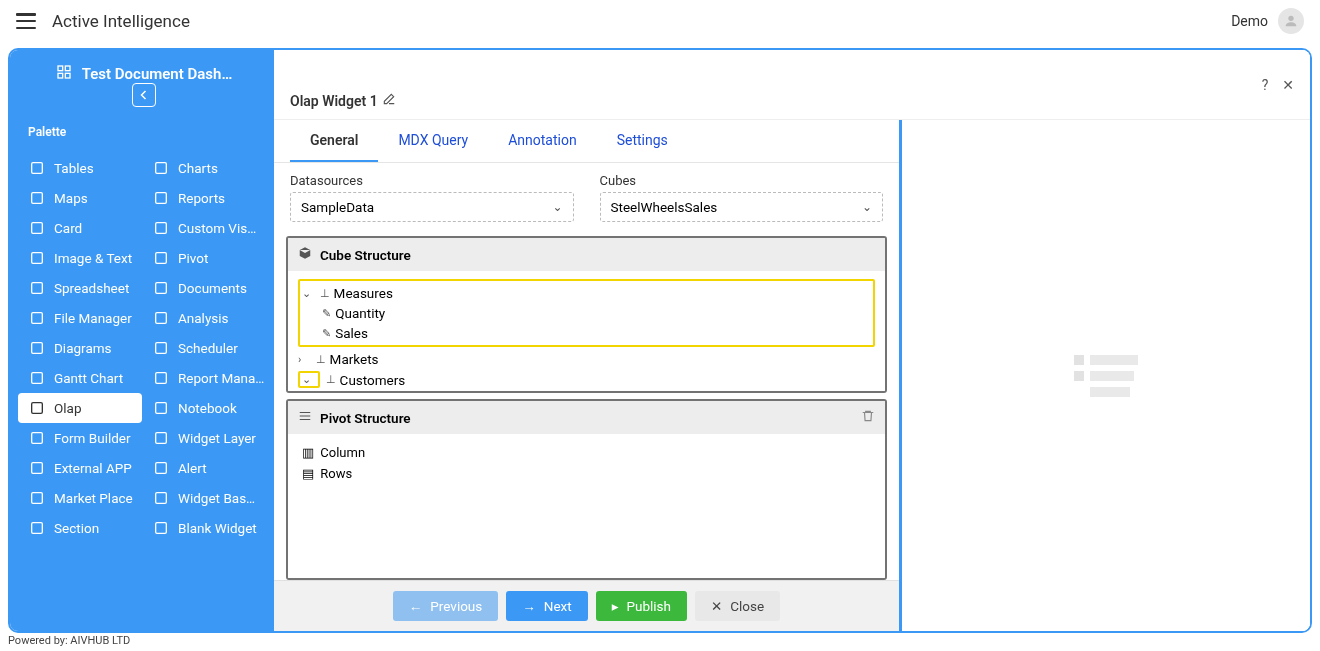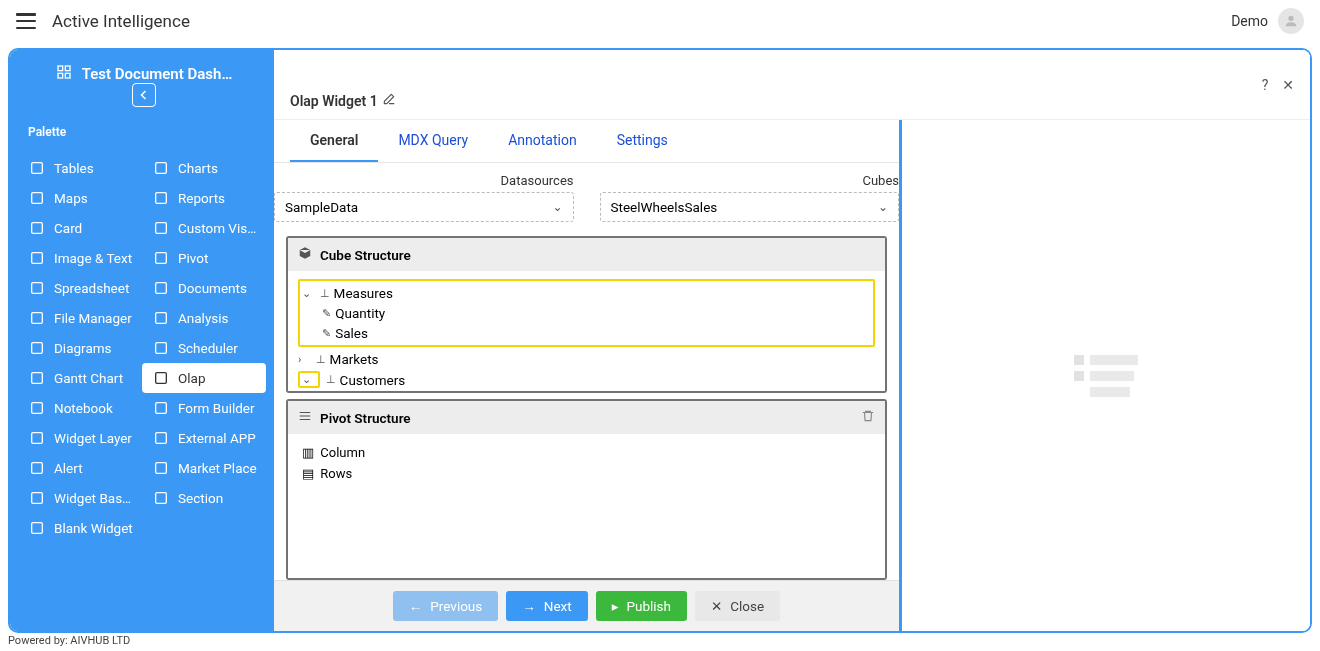--- a/index.html
+++ b/index.html
@@ -35,21 +35,21 @@
 .header-actions { display:flex; gap:14px; color:#555;}
 
 .body-row { flex:1; display:flex; overflow:hidden;}
 .config-col { width: 628px; display:flex; flex-direction:column; border-right: 3px solid #3b98f5; background:#fff;}
 .preview-col { flex:1; background:#fff; display:flex; flex-direction:column;}
 
 .tabs { display:flex; gap: 0; border-bottom:1px solid #e5e5e5; background:#fff; padding: 0 16px;}
 .tab { padding: 12px 20px; font-size:14px; color:#1d4ed8; cursor:pointer; border-bottom: 2px solid transparent;}
 .tab.active { color:#333; font-weight:600; border-bottom-color:#3b98f5;}
 
-.selectors { display:flex; gap: 26px; padding: 10px 0 8px; text-align: right;}
+.selectors { display:flex; gap: 26px; padding: 10px 16px 8px;}
 .selgroup { flex:1;}
 .selgroup label { font-size: 13px; color:#333; display:block; margin-bottom:4px;}
 .selbox { border:1px dashed #bbb; border-radius:3px; padding: 6px 10px; display:flex; justify-content:space-between; align-items:center; font-size:13.5px; cursor:pointer; background:#fff;}
 .chev { color:#555; font-size:12px;}
 
 .panel-section { margin: 6px 12px 0 12px; border:2px solid #737373; border-radius:3px; display:flex; flex-direction:column; overflow:hidden;}
 .section-header { background:#ededed; padding: 8px 10px; font-size:13.5px; font-weight:600; display:flex; align-items:center; gap:8px;}
 .section-header .right { margin-left:auto; color:#777; cursor:pointer;}
 .tree { padding: 8px 10px; background:#fff; font-size:13.5px; overflow:auto;}
 .tree-node { padding: 2px 0; display:flex; align-items:center; gap:4px; cursor:pointer;}
@@ -239,20 +239,28 @@
           </span>
           <span>Scheduler</span>
         </div>
         <div class="pal-item">
           <span class="pi-icon">
             <svg class="ico" viewBox="0 0 24 24" fill="none" stroke="currentColor" stroke-width="2">
               <rect x="4" y="4" width="16" height="16" rx="2"></rect>
             </svg>
           </span>
           <span>Gantt Chart</span>
+        </div>
+        <div class="pal-item">
+          <span class="pi-icon">
+            <svg class="ico" viewBox="0 0 24 24" fill="none" stroke="currentColor" stroke-width="2">
+              <rect x="4" y="4" width="16" height="16" rx="2"></rect>
+            </svg>
+          </span>
+          <span>Report Mana…</span>
         </div>
         <div class="pal-item active">
           <span class="pi-icon">
             <svg class="ico" viewBox="0 0 24 24" fill="none" stroke="currentColor" stroke-width="2">
               <rect x="4" y="4" width="16" height="16" rx="2"></rect>
             </svg>
           </span>
           <span>Olap</span>
         </div>
         <div class="pal-item">

